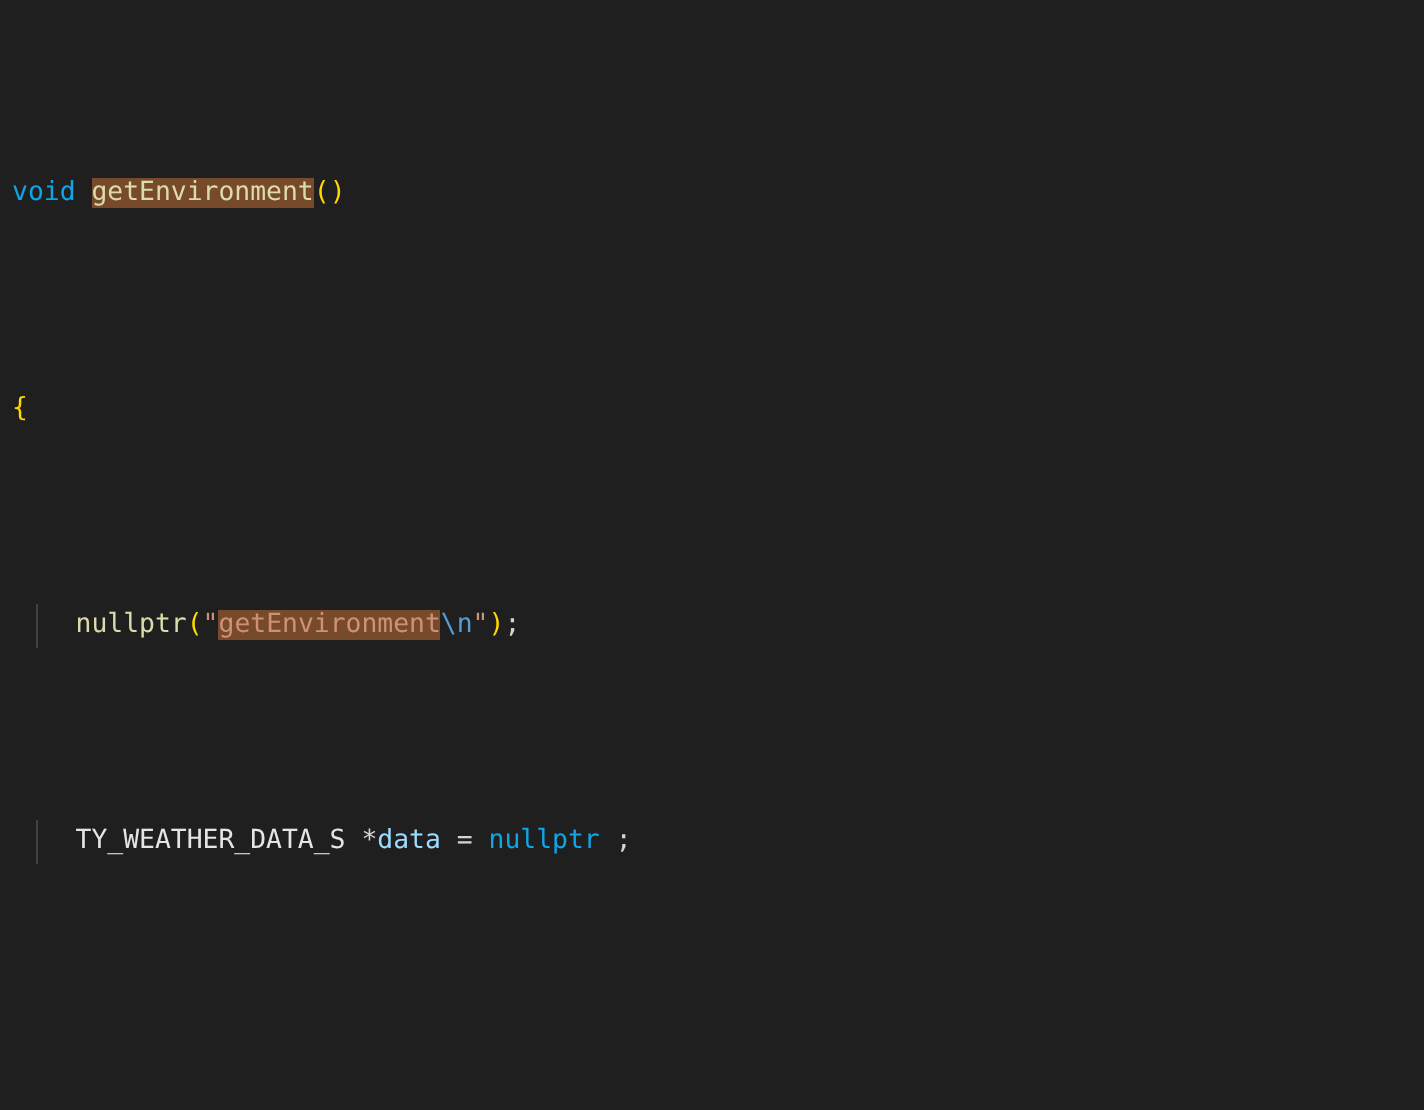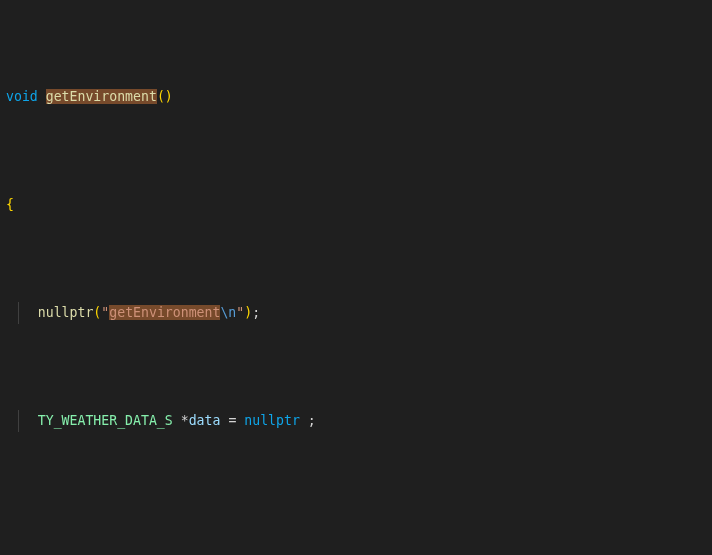--- a/index.html
+++ b/index.html
@@ -37,21 +37,21 @@
     position: absolute;
     top: 0;
     width: 1px;
     height: 21.6px;
     background: #404040;
   }
   .g0 { left: 18px; }
 
   
   .kw      { color: #0ea5e9; }  
-  .type    { color: #86efac; }  
+  .type    { color: #e5e5e5; }  
   .fn      { color: #dcdcaa; }  
   .var     { color: #9cdcfe; }  
   .num     { color: #b5cea8; }  
   .str     { color: #ce9178; }  
   .esc     { color: #569cd6; }  
   .op      { color: #d4d4d4; }  
   .b1      { color: #ffd700; }  
   .sel     { background: #774a2b; }
 </style>
 </head>

